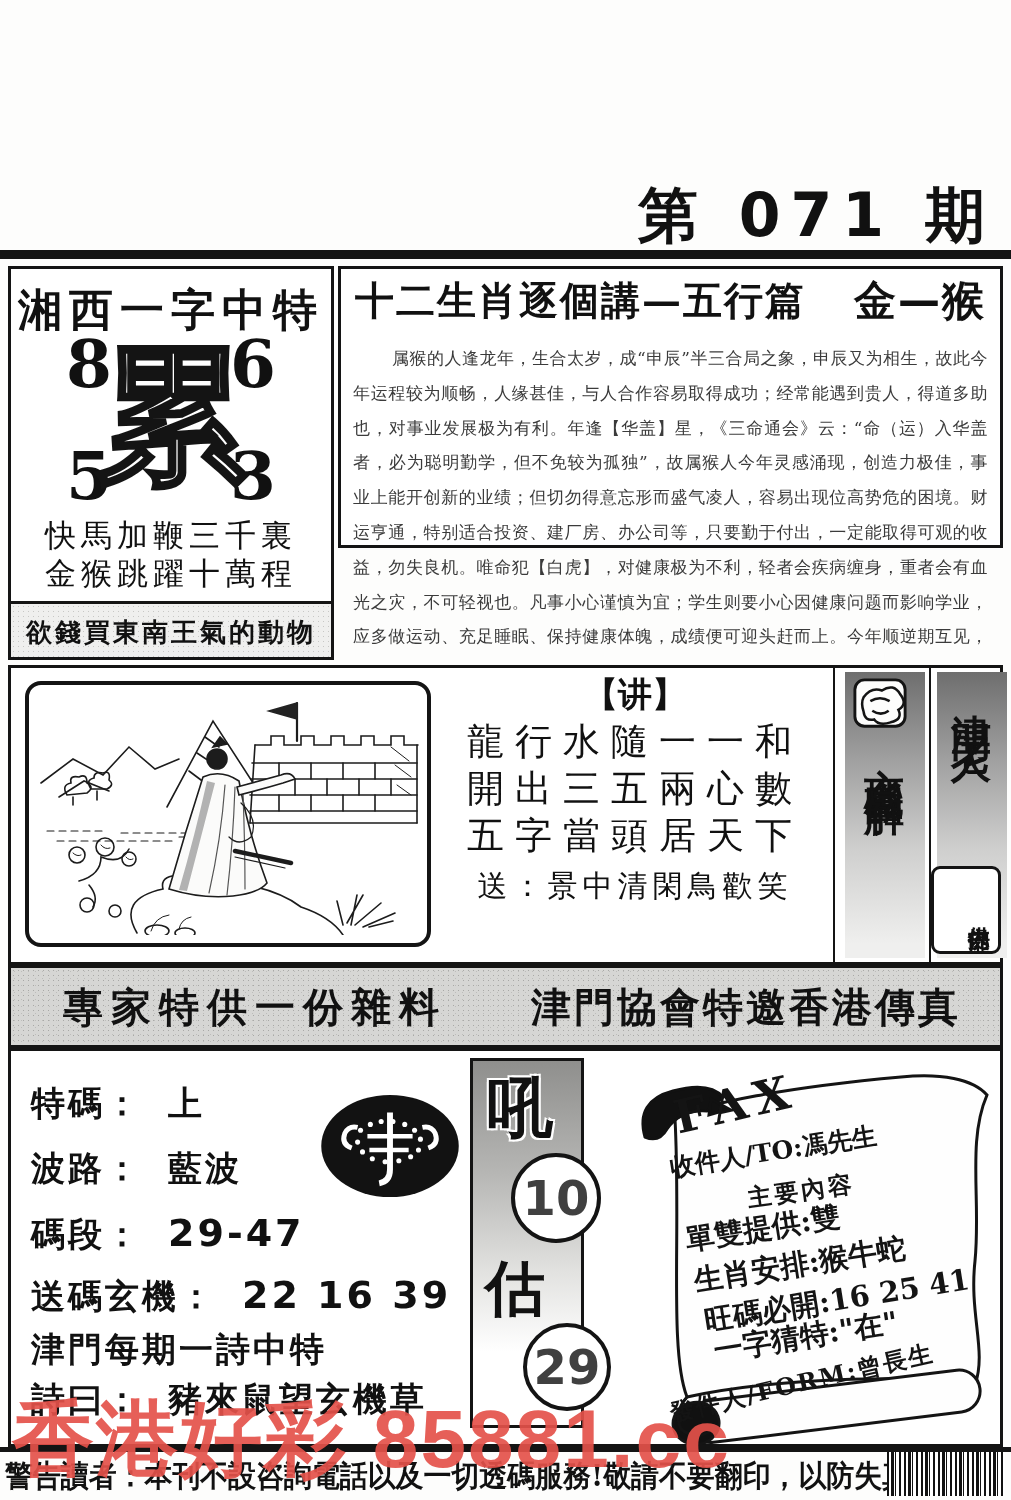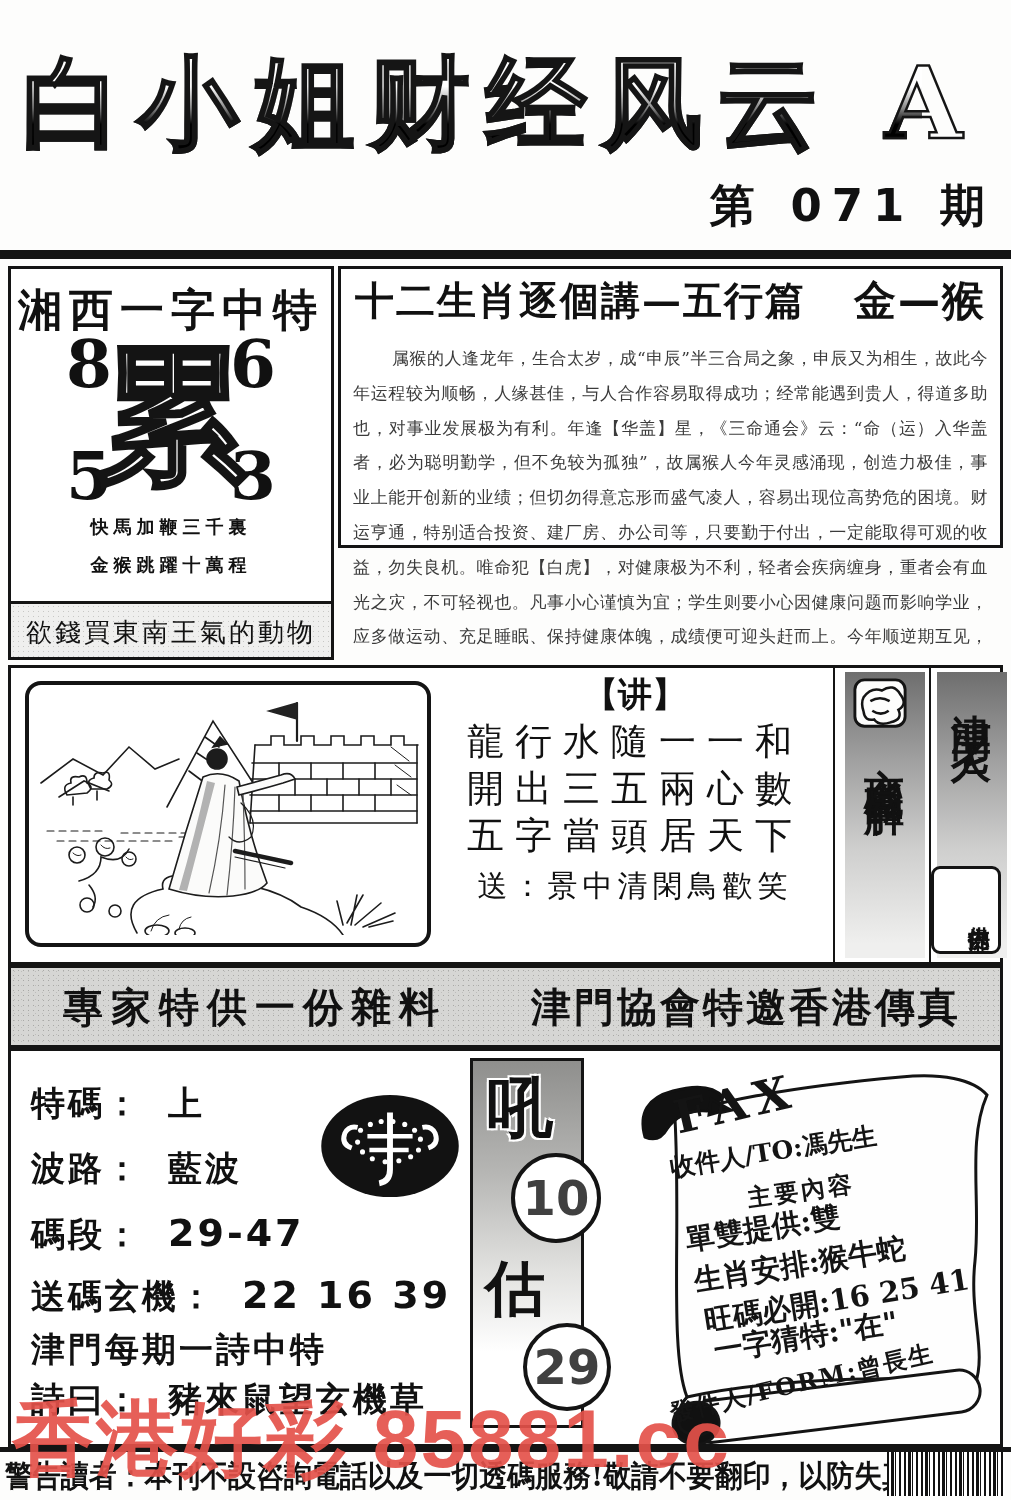--- a/index.html
+++ b/index.html
@@ -5,42 +5,42 @@
   html,body{margin:0;padding:0;background:#f4f4f2;}
   .page{position:relative;width:1011px;height:1500px;background:#fdfdfc;overflow:hidden;
         font-family:"DejaVu Sans",sans-serif;color:#111;}
 
   
   .main-title{position:absolute;left:22px;top:38px;width:900px;white-space:nowrap;
     font-family:"DejaVu Serif",serif;font-weight:900;font-size:100px;letter-spacing:16px;
     background:linear-gradient(180deg,#ffffff 36%,#888 52%,#000 64%);
     -webkit-background-clip:text;background-clip:text;color:transparent;
     -webkit-text-stroke:2.5px #151515;}
-  .issue{position:absolute;right:16px;top:176px;font-size:45px;font-weight:900;
+  .issue{position:absolute;right:16px;top:176px;font-size:60px;font-weight:900;
     letter-spacing:10px;white-space:nowrap;font-family:"DejaVu Sans",sans-serif;margin-left:16px;}
   .title-rule{position:absolute;left:0;top:250px;width:1011px;height:9px;background:#141414;}
 
   .box{position:absolute;border:3px solid #141414;background:#fff;box-sizing:border-box;}
 
   
   .left-box{left:8px;top:266px;width:326px;height:394px;}
   .lp-title{position:absolute;left:0;top:12px;width:100%;text-align:center;
     font-family:"DejaVu Serif",serif;font-weight:900;font-size:44px;letter-spacing:7px;}
   .lp-num{position:absolute;font-family:"DejaVu Serif",serif;font-weight:900;font-size:66px;}
   .n8{left:55px;top:56px;} .n6{right:55px;top:56px;}
   .n5{left:55px;top:168px;} .n3{right:55px;top:168px;}
   .lp-center{position:absolute;left:50%;top:52px;transform:translateX(-50%);
     font-family:"DejaVu Serif",serif;font-weight:900;font-size:150px;line-height:1.25;
     color:#fff;-webkit-text-stroke:4px #141414;}
   .lp-verse{position:absolute;width:100%;text-align:center;
-    font-family:"DejaVu Serif",serif;font-weight:700;font-size:18px;letter-spacing:5px;}
+    font-family:"DejaVu Serif",serif;font-weight:400;font-size:31px;letter-spacing:5px;}
   .v1{top:246px;} .v2{top:284px;}
   .lp-strip{position:absolute;left:0;bottom:0;width:100%;height:56px;line-height:56px;
     border-top:3px solid #141414;text-align:center;box-sizing:border-box;
-    font-family:"DejaVu Serif",serif;font-weight:400;font-size:26px;letter-spacing:3px;
+    font-family:"DejaVu Serif",serif;font-weight:700;font-size:26px;letter-spacing:3px;
     background-color:#efefee;
     background-image:radial-gradient(#c7c7c5 0.8px,transparent 0.9px);background-size:5px 5px;}
 
   
   .zodiac-box{left:338px;top:266px;width:665px;height:282px;}
   .z-header{position:absolute;left:0;top:4px;width:100%;display:flex;
     justify-content:space-between;align-items:center;padding:0 14px;box-sizing:border-box;}
   .z-title{font-family:"DejaVu Serif",serif;font-weight:900;font-size:39px;letter-spacing:2px;}
   .z-elem{font-family:"DejaVu Sans",sans-serif;font-weight:900;font-size:42px;letter-spacing:2px;}
   .z-body{position:absolute;left:12px;top:72px;width:635px;height:312px;overflow:hidden;
@@ -130,21 +130,20 @@
     transform:scaleX(0.93);transform-origin:left;}
   .barcode{position:absolute;right:6px;top:1452px;width:118px;height:44px;z-index:20;
     background:repeating-linear-gradient(90deg,#111 0 2px,#fff 2px 4px,#111 4px 7px,#fff 7px 8px,
       #111 8px 9px,#fff 9px 12px,#111 12px 14px,#fff 14px 17px);}
 </style>
 </head>
 <body>
 
 <div class="page">
 
-  <div class="main-title">白小姐财经风云 A</div>
   <div class="issue">第 071 期</div>
   <div class="title-rule"></div>
 
   <div class="box left-box">
     <div class="lp-title">湘西一字中特</div>
     <span class="lp-num n8">8</span>
     <span class="lp-num n6">6</span>
     <span class="lp-num n5">5</span>
     <span class="lp-num n3">3</span>
     <span class="lp-center">累</span>

